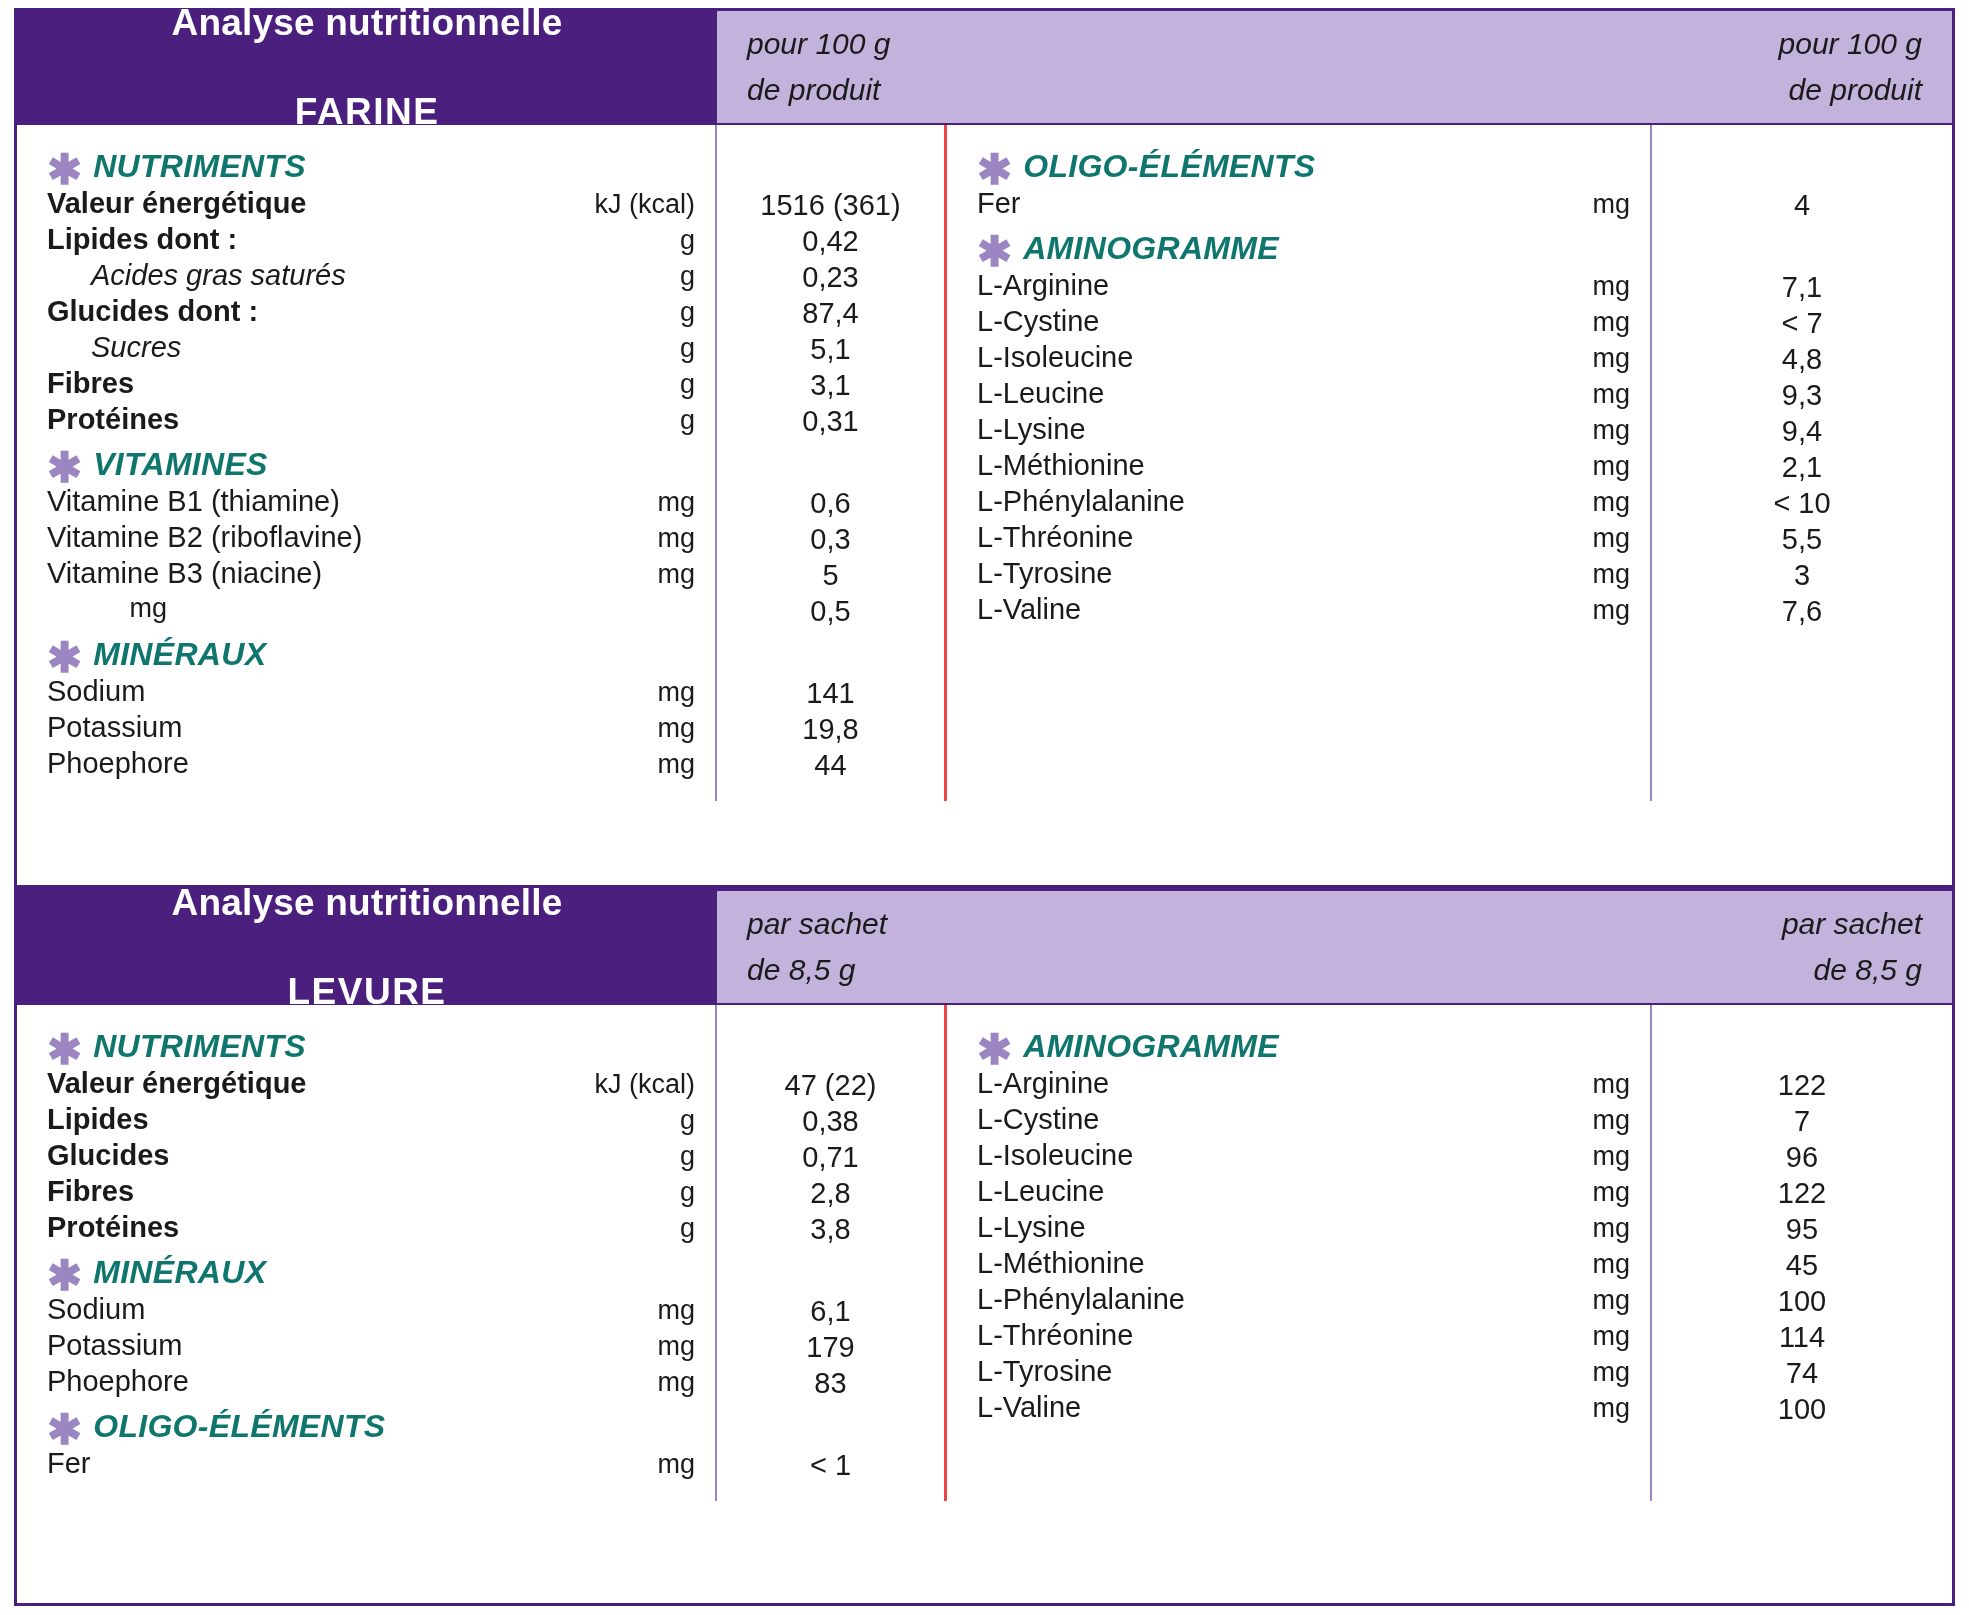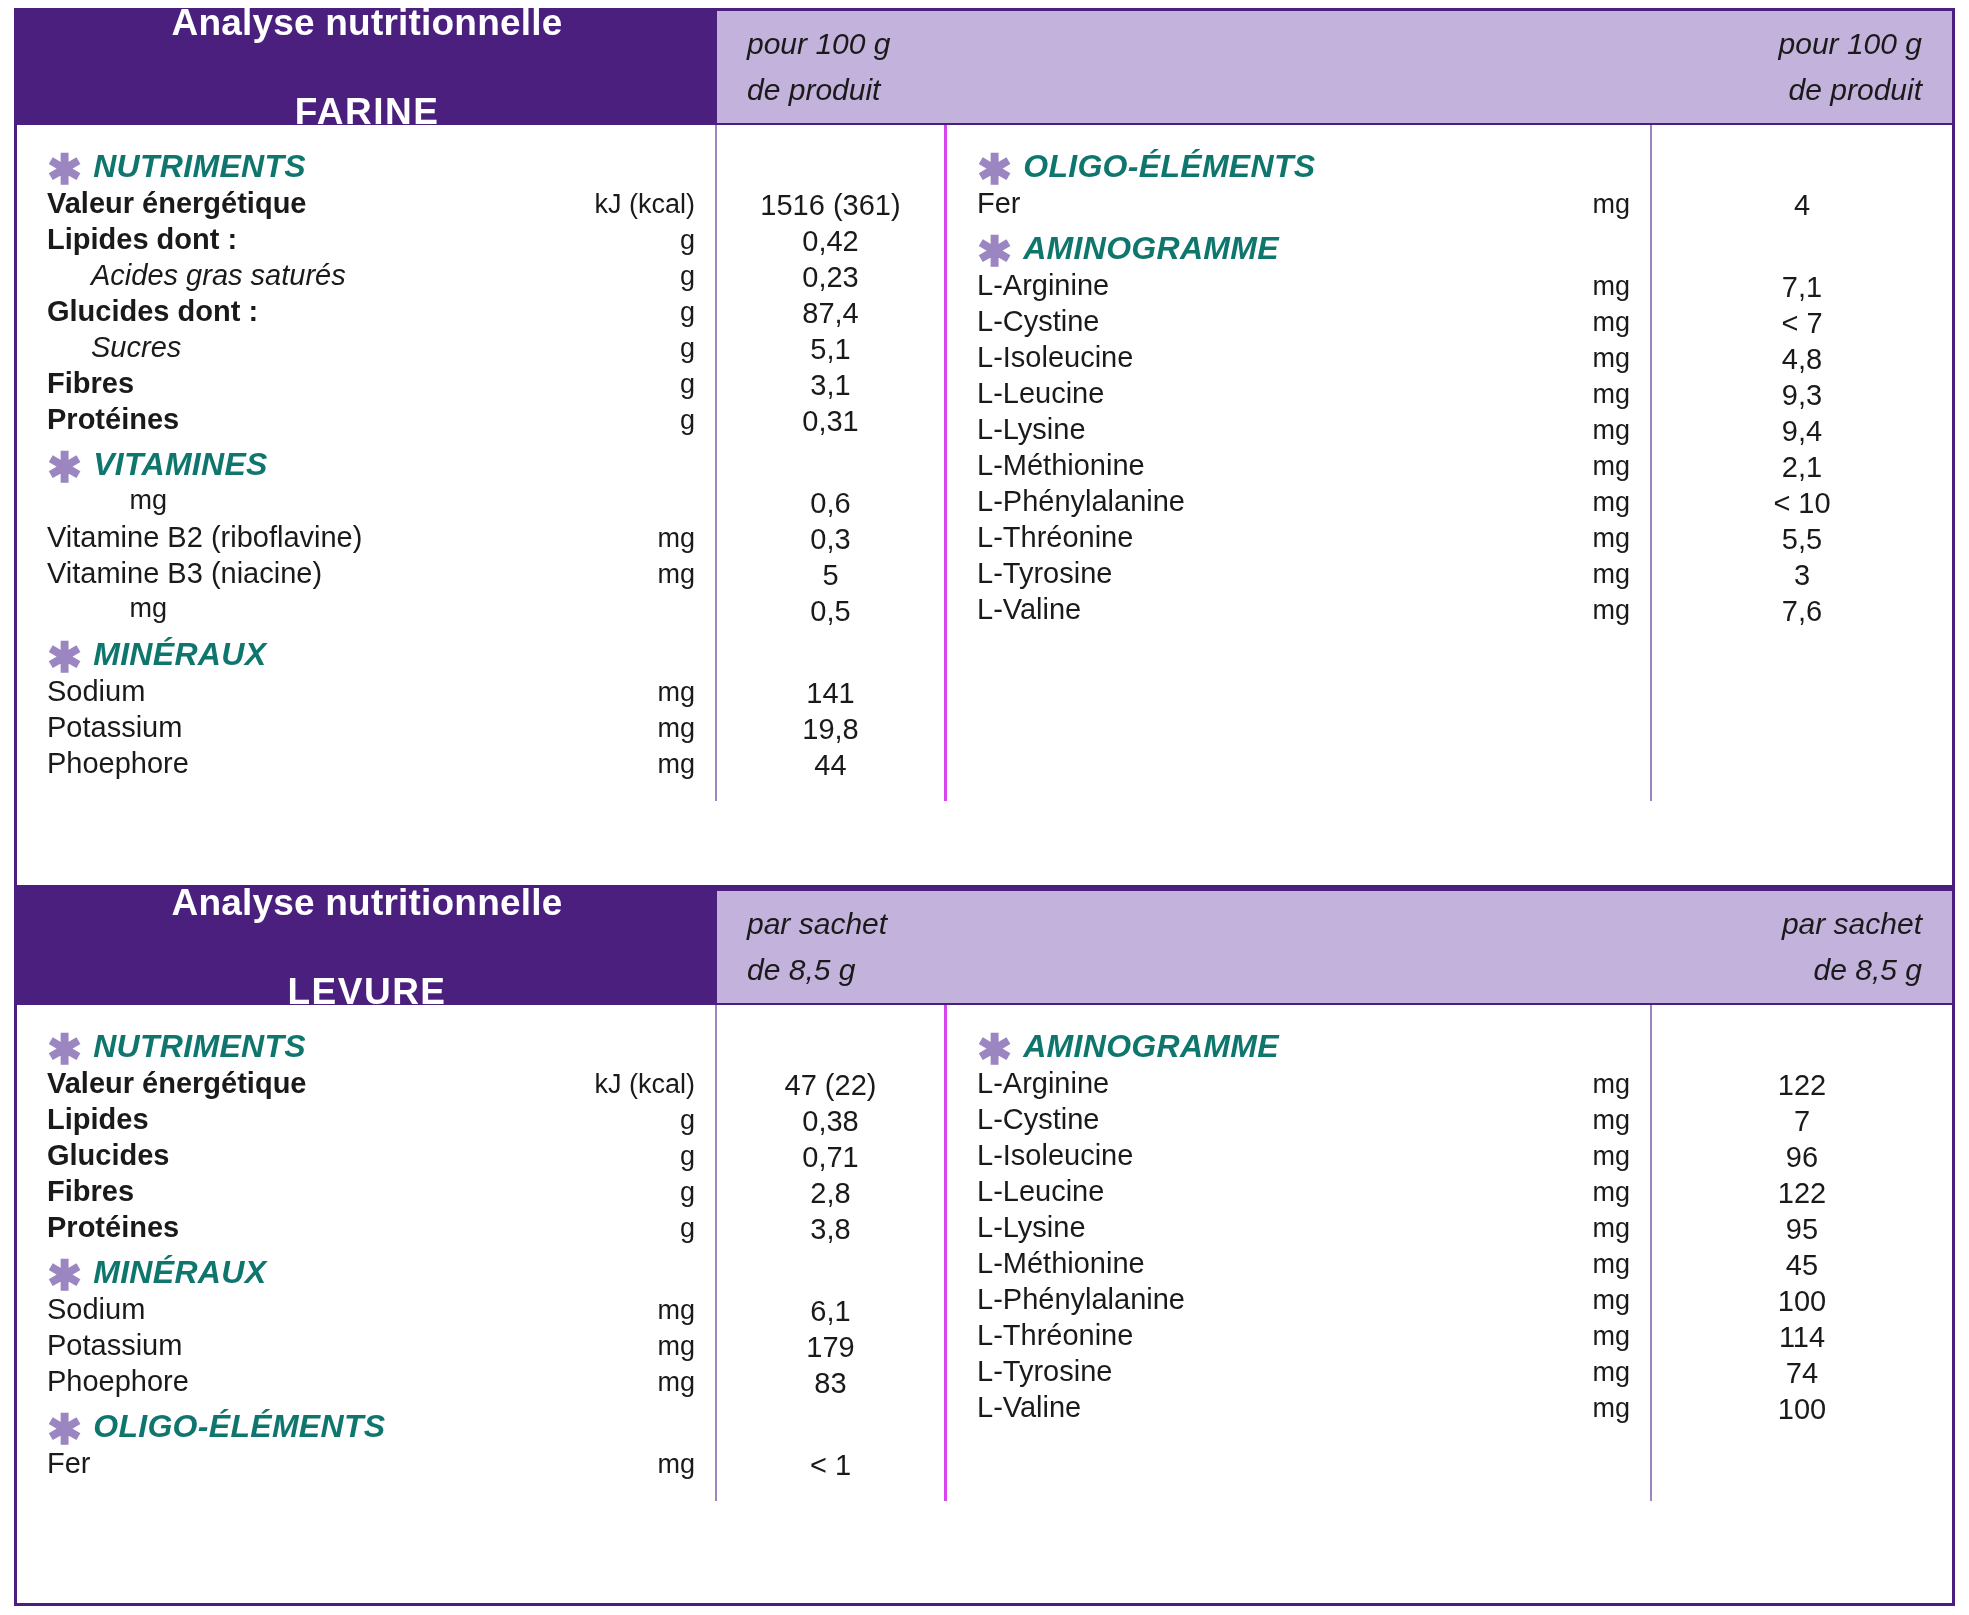--- a/index.html
+++ b/index.html
@@ -96,21 +96,21 @@
   .body-row {
     display: flex;
     box-sizing: border-box;
     border-top: 2px solid #4a1f7d;
   }
   .col {
     box-sizing: border-box;
     position: relative;
   }
   .col-left  { width: 700px;  flex: 0 0 700px;  border-right: 2px solid #9b86c2; }
-  .col-lval  { width: 230px;  flex: 0 0 230px;  border-right: 3px solid #d946ef; }
+  .col-lval  { width: 230px;  flex: 0 0 230px;  border-right: 3px solid #ef4444; }
   .col-right { flex: 1 1 auto;                  border-right: 2px solid #9b86c2; }
   .col-rval  { width: 300px;  flex: 0 0 300px; }
 
   .col-inner { padding: 16px 0 18px 0; }
 
   
   .sec-head {
     display: flex;
     align-items: center;
     gap: 11px;
@@ -230,20 +230,21 @@
             </div>
             <div class="row bold">
               <span class="label">Protéines</span>
               <span class="unit">g</span>
             </div>
             <div class="sec-head">
               <span class="ast">✱</span>
               <span class="sec-title">VITAMINES</span>
             </div>
             <div class="row ">
+              <span class="label">Vitamine B1 (thiamine)</span>
               <span class="unit">mg</span>
             </div>
             <div class="row ">
               <span class="label">Vitamine B2 (riboflavine)</span>
               <span class="unit">mg</span>
             </div>
             <div class="row ">
               <span class="label">Vitamine B3 (niacine)</span>
               <span class="unit">mg</span>
             </div>

